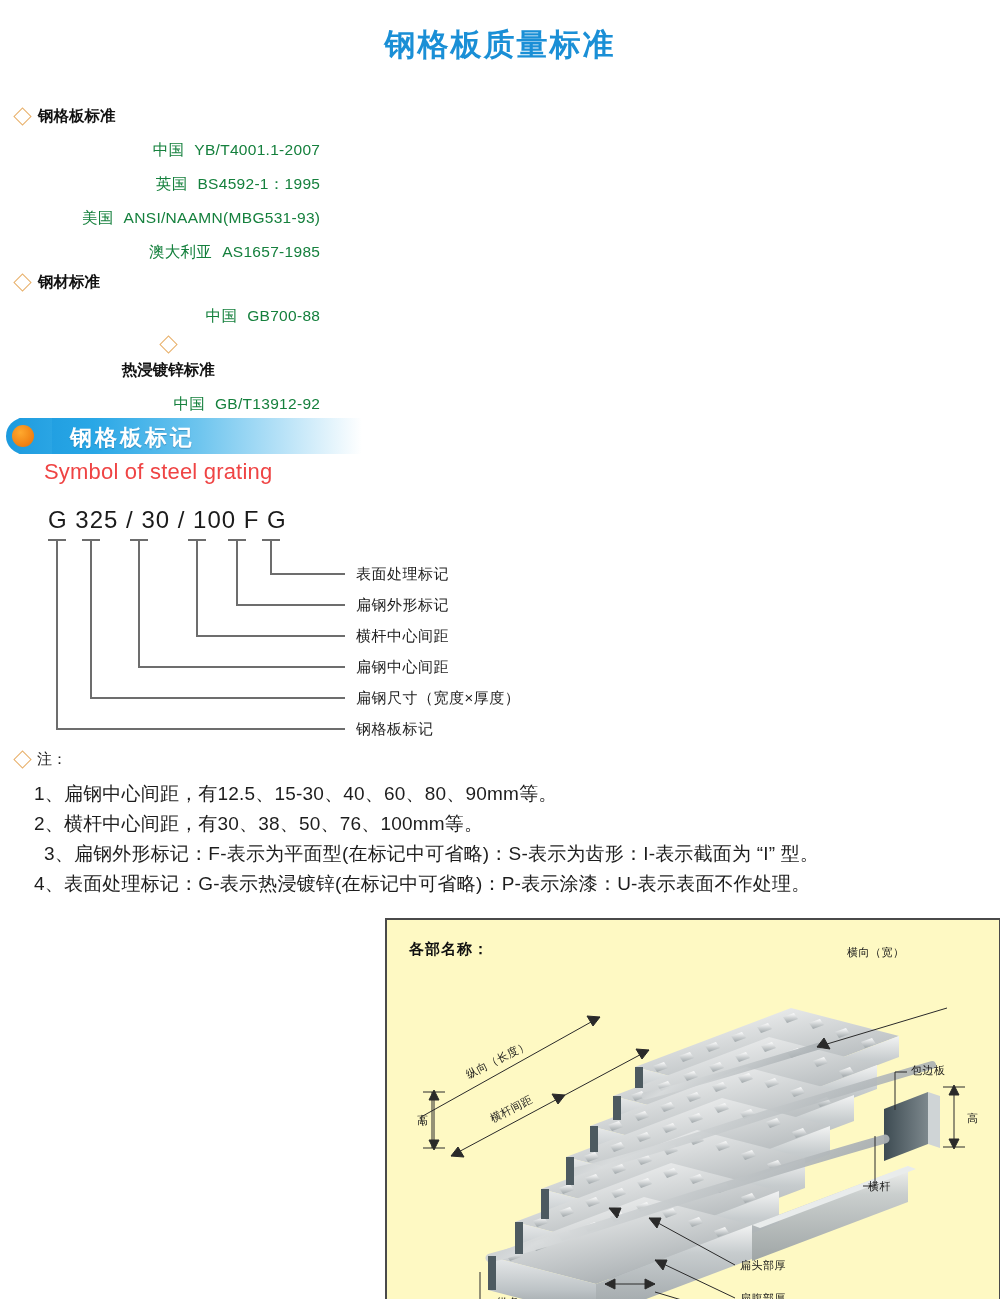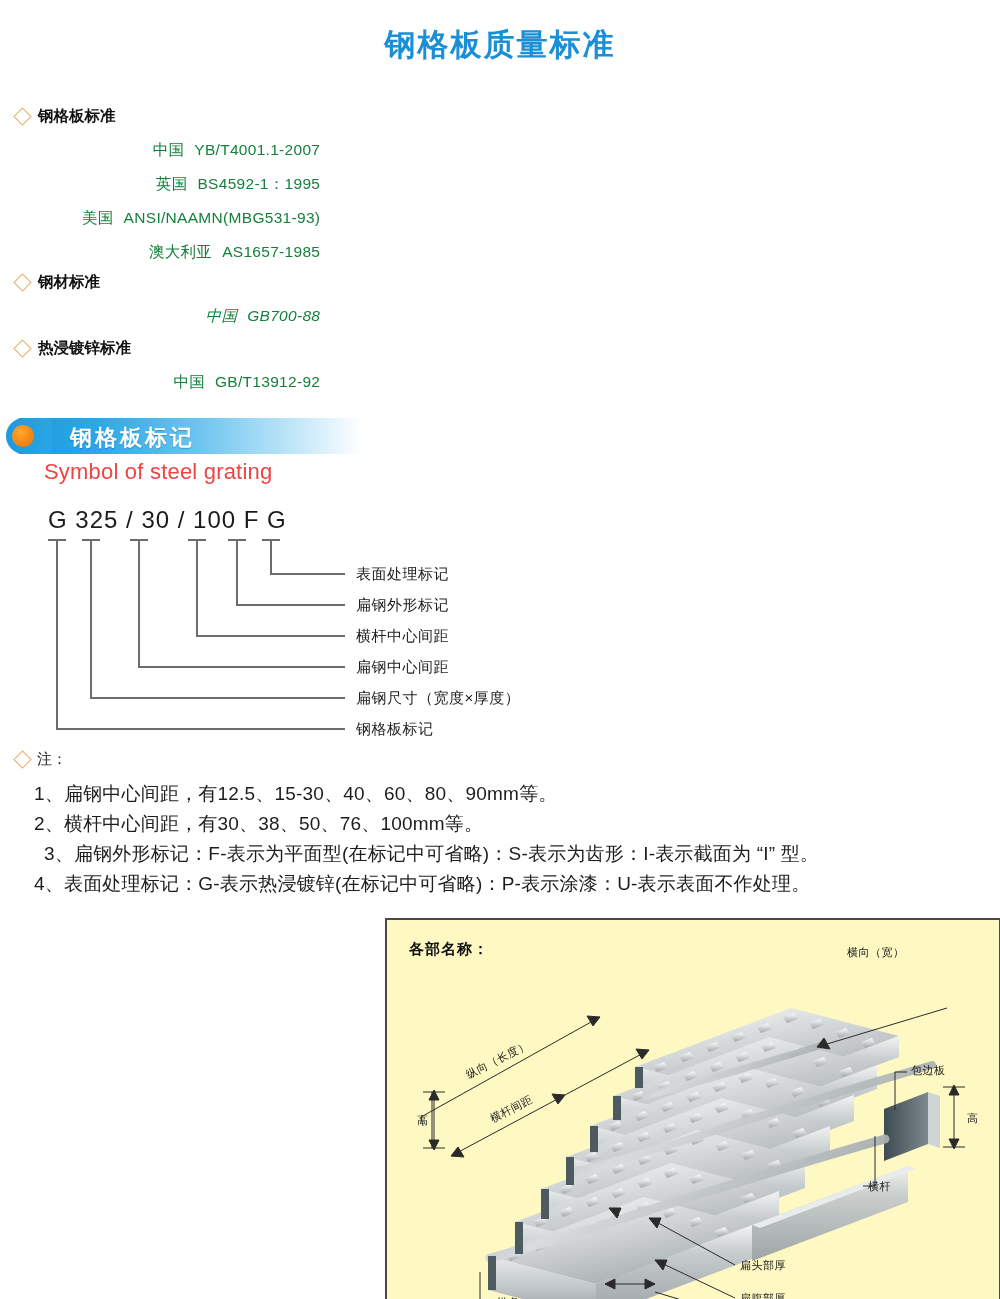--- a/index.html
+++ b/index.html
@@ -105,27 +105,27 @@
     </div>
     <div class="std-item" style="margin-bottom:9px;">
       <span class="cc">澳大利亚</span><span>AS1657-1985</span>
     </div>
   </div>
 
   <div class="std-head" style="margin-top:8px;">
     <span class="diamond"></span>
     <span>钢材标准</span>
   </div>
-  <div style="margin-left:66px;margin-top:13px;font-style:italic;">
+  <div style="margin-left:66px;margin-top:13px;">
     <div class="std-item" style="margin-bottom:9px;">
       <span class="cc">中国</span><span>GB700-88</span>
     </div>
   </div>
 
-  <div class="std-head" style="margin-top:11px;">
+  <div class="std-head" style="margin-top:11px;flex-direction:column;">
     <span class="diamond"></span>
     <span>热浸镀锌标准</span>
   </div>
   <div style="margin-left:66px;margin-top:13px;">
     <div class="std-item">
       <span class="cc">中国</span><span>GB/T13912-92</span>
     </div>
   </div>
 </div>
 

